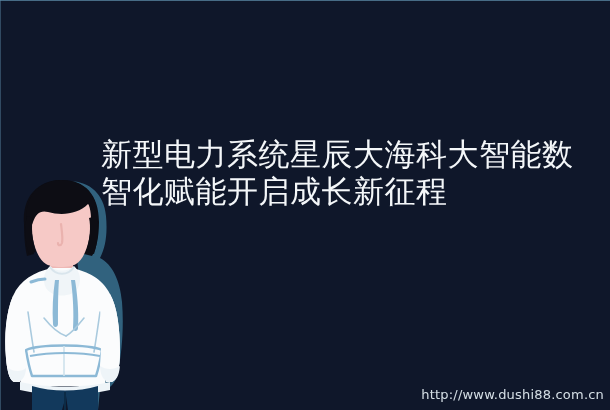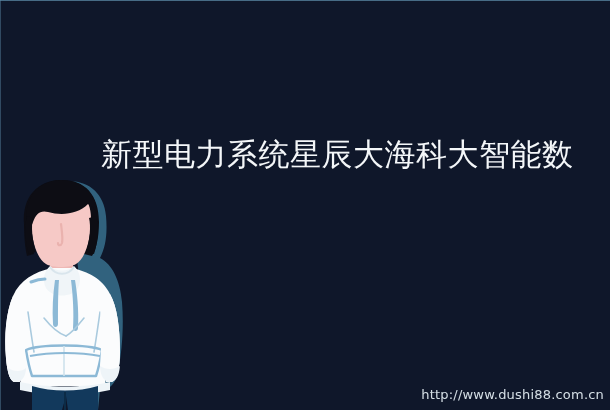--- a/index.html
+++ b/index.html
@@ -155,17 +155,18 @@
       <path d="M8 192 C14 196 22 196 26 192 C26 200 22 206 16 206 C11 206 8 200 8 192 Z" fill="#eef4f8"></path>
 
       <path d="M110 118 C117 130 120 152 120 176 C120 192 117 202 112 206
                C104 206 100 200 100 190 C102 164 102 138 98 118 Z" fill="#fbfcfd"></path>
       <path d="M100 190 C106 194 114 194 120 190 C119 200 116 206 110 206 C104 206 100 199 100 190 Z" fill="#eef4f8"></path>
     </svg>
   </div>
 
   <div id="headline">
     <div>新型电力系统星辰大海科大智能数</div>
+    <div>智化赋能开启成长新征程</div>
   </div>
 
   <div id="watermark">http://www.dushi88.com.cn</div>
 
 </div>
 
 </body></html>

